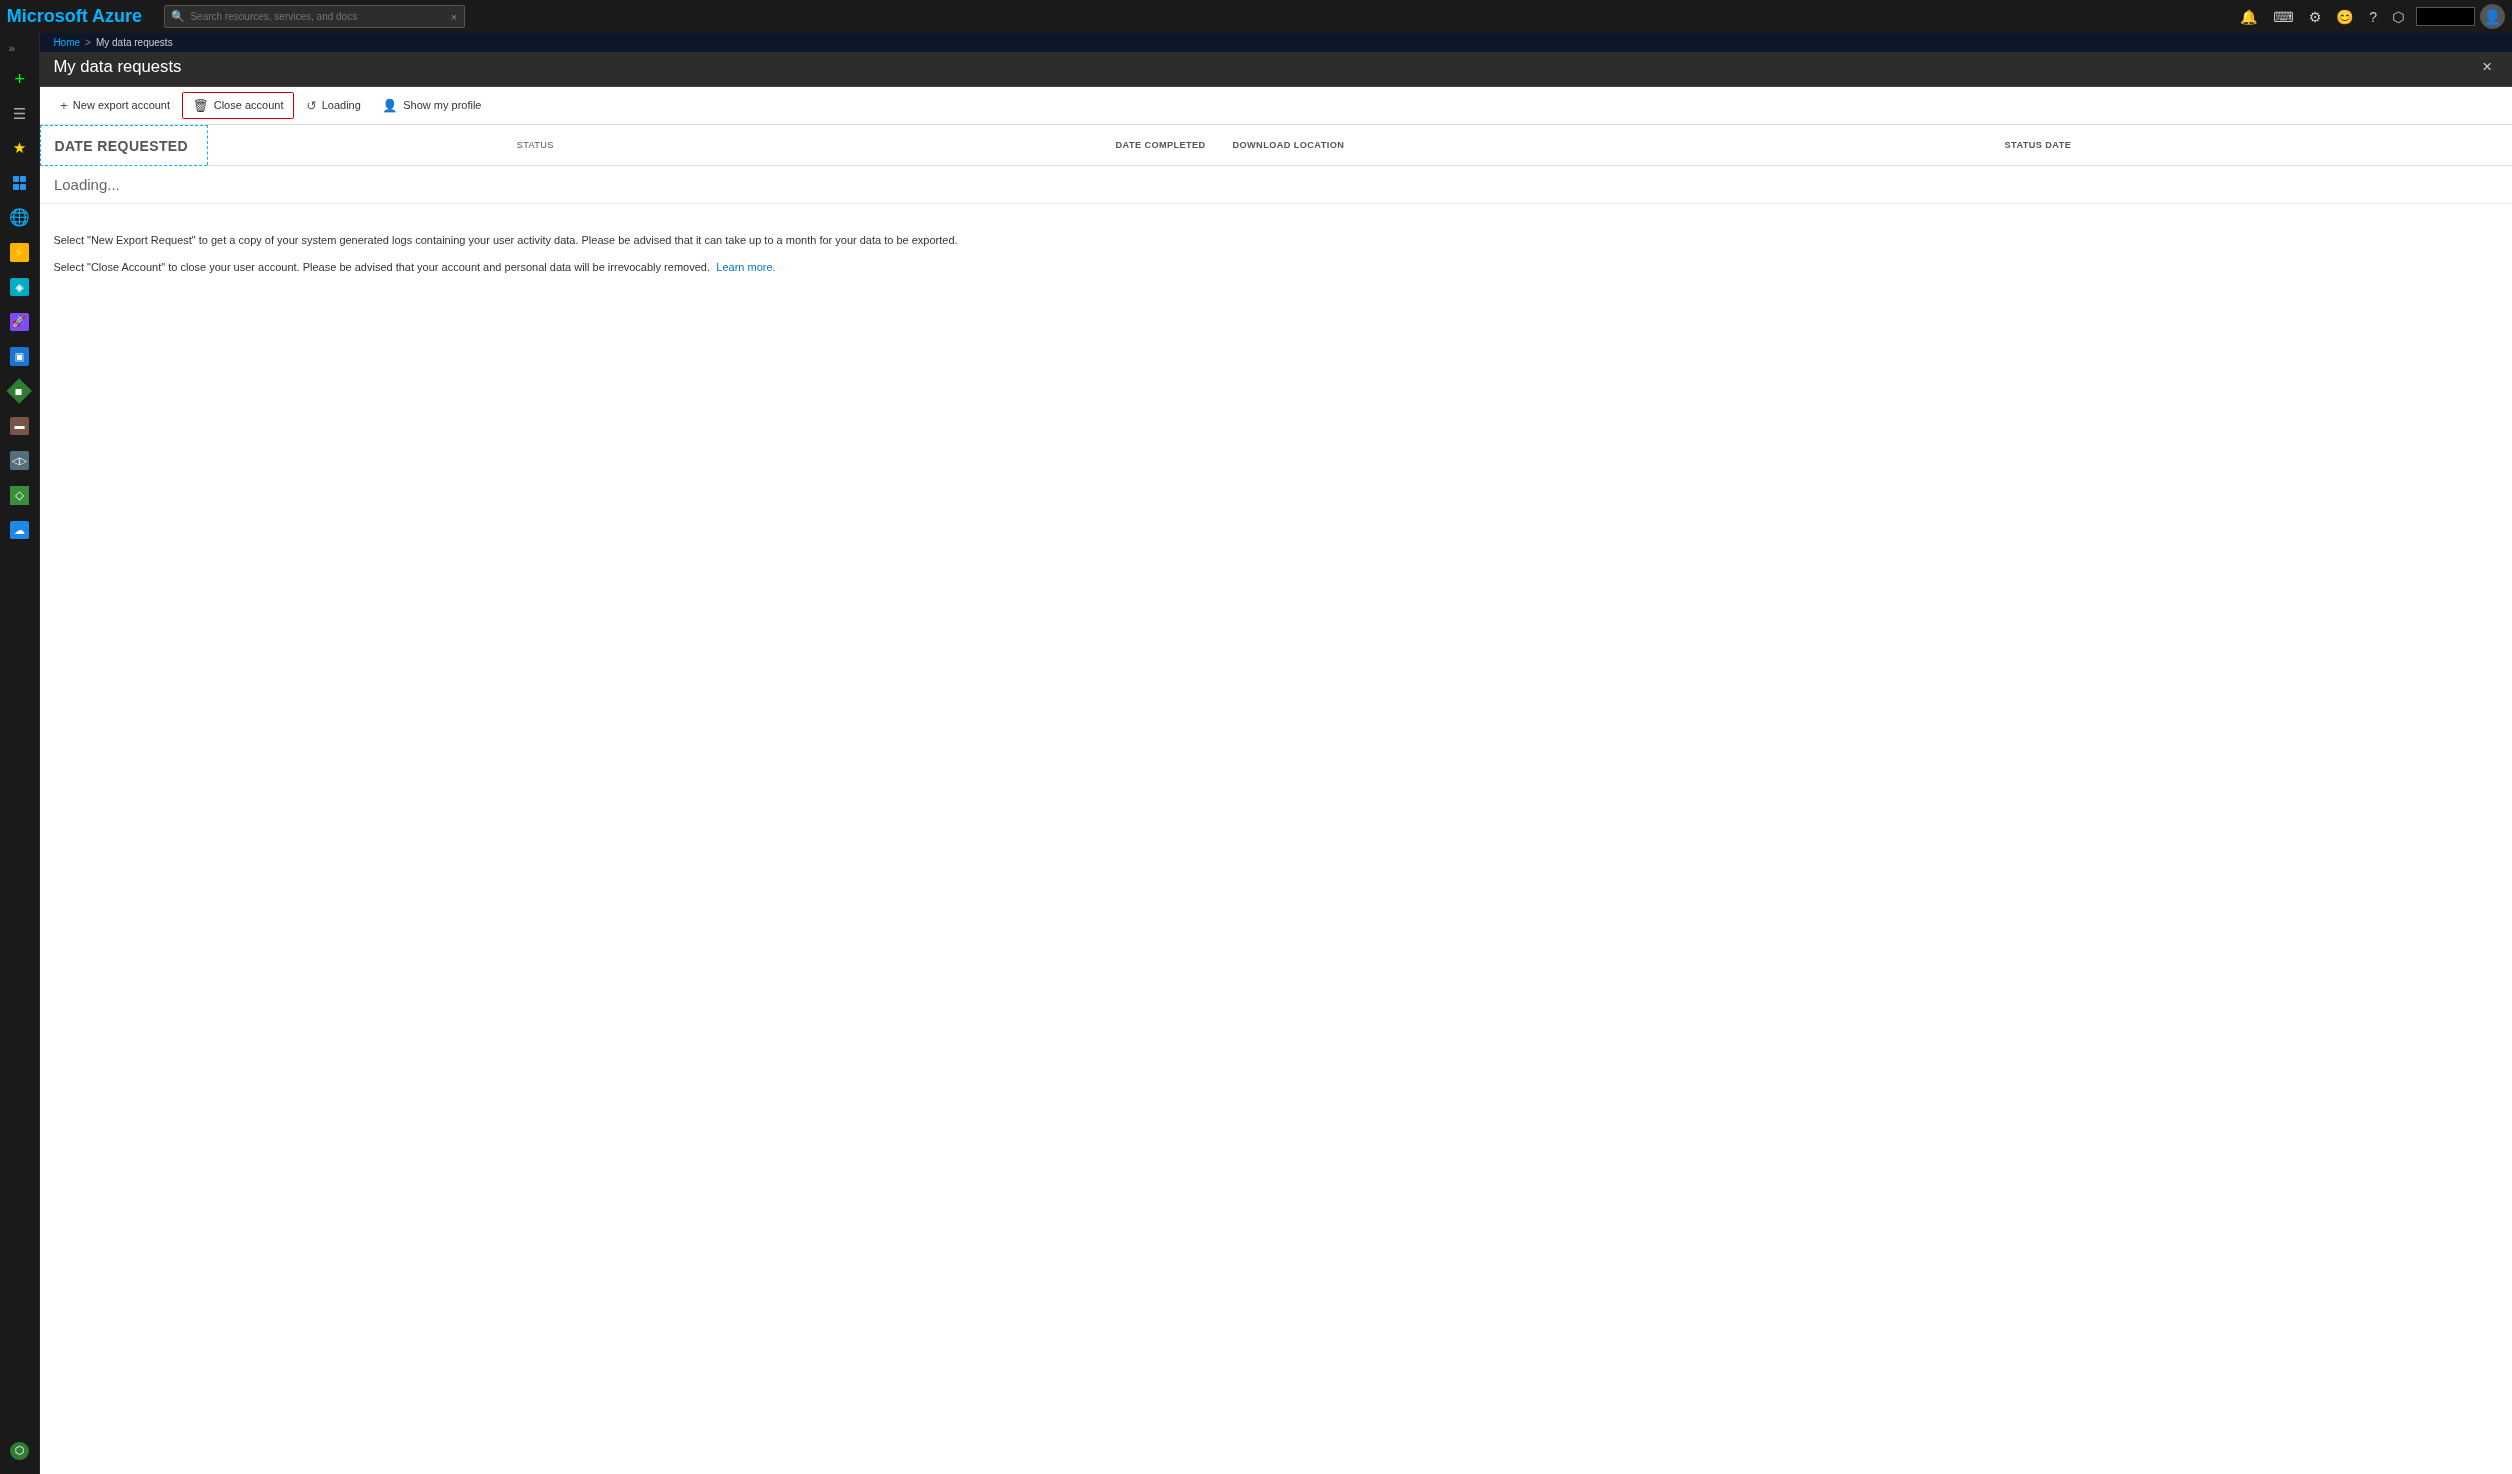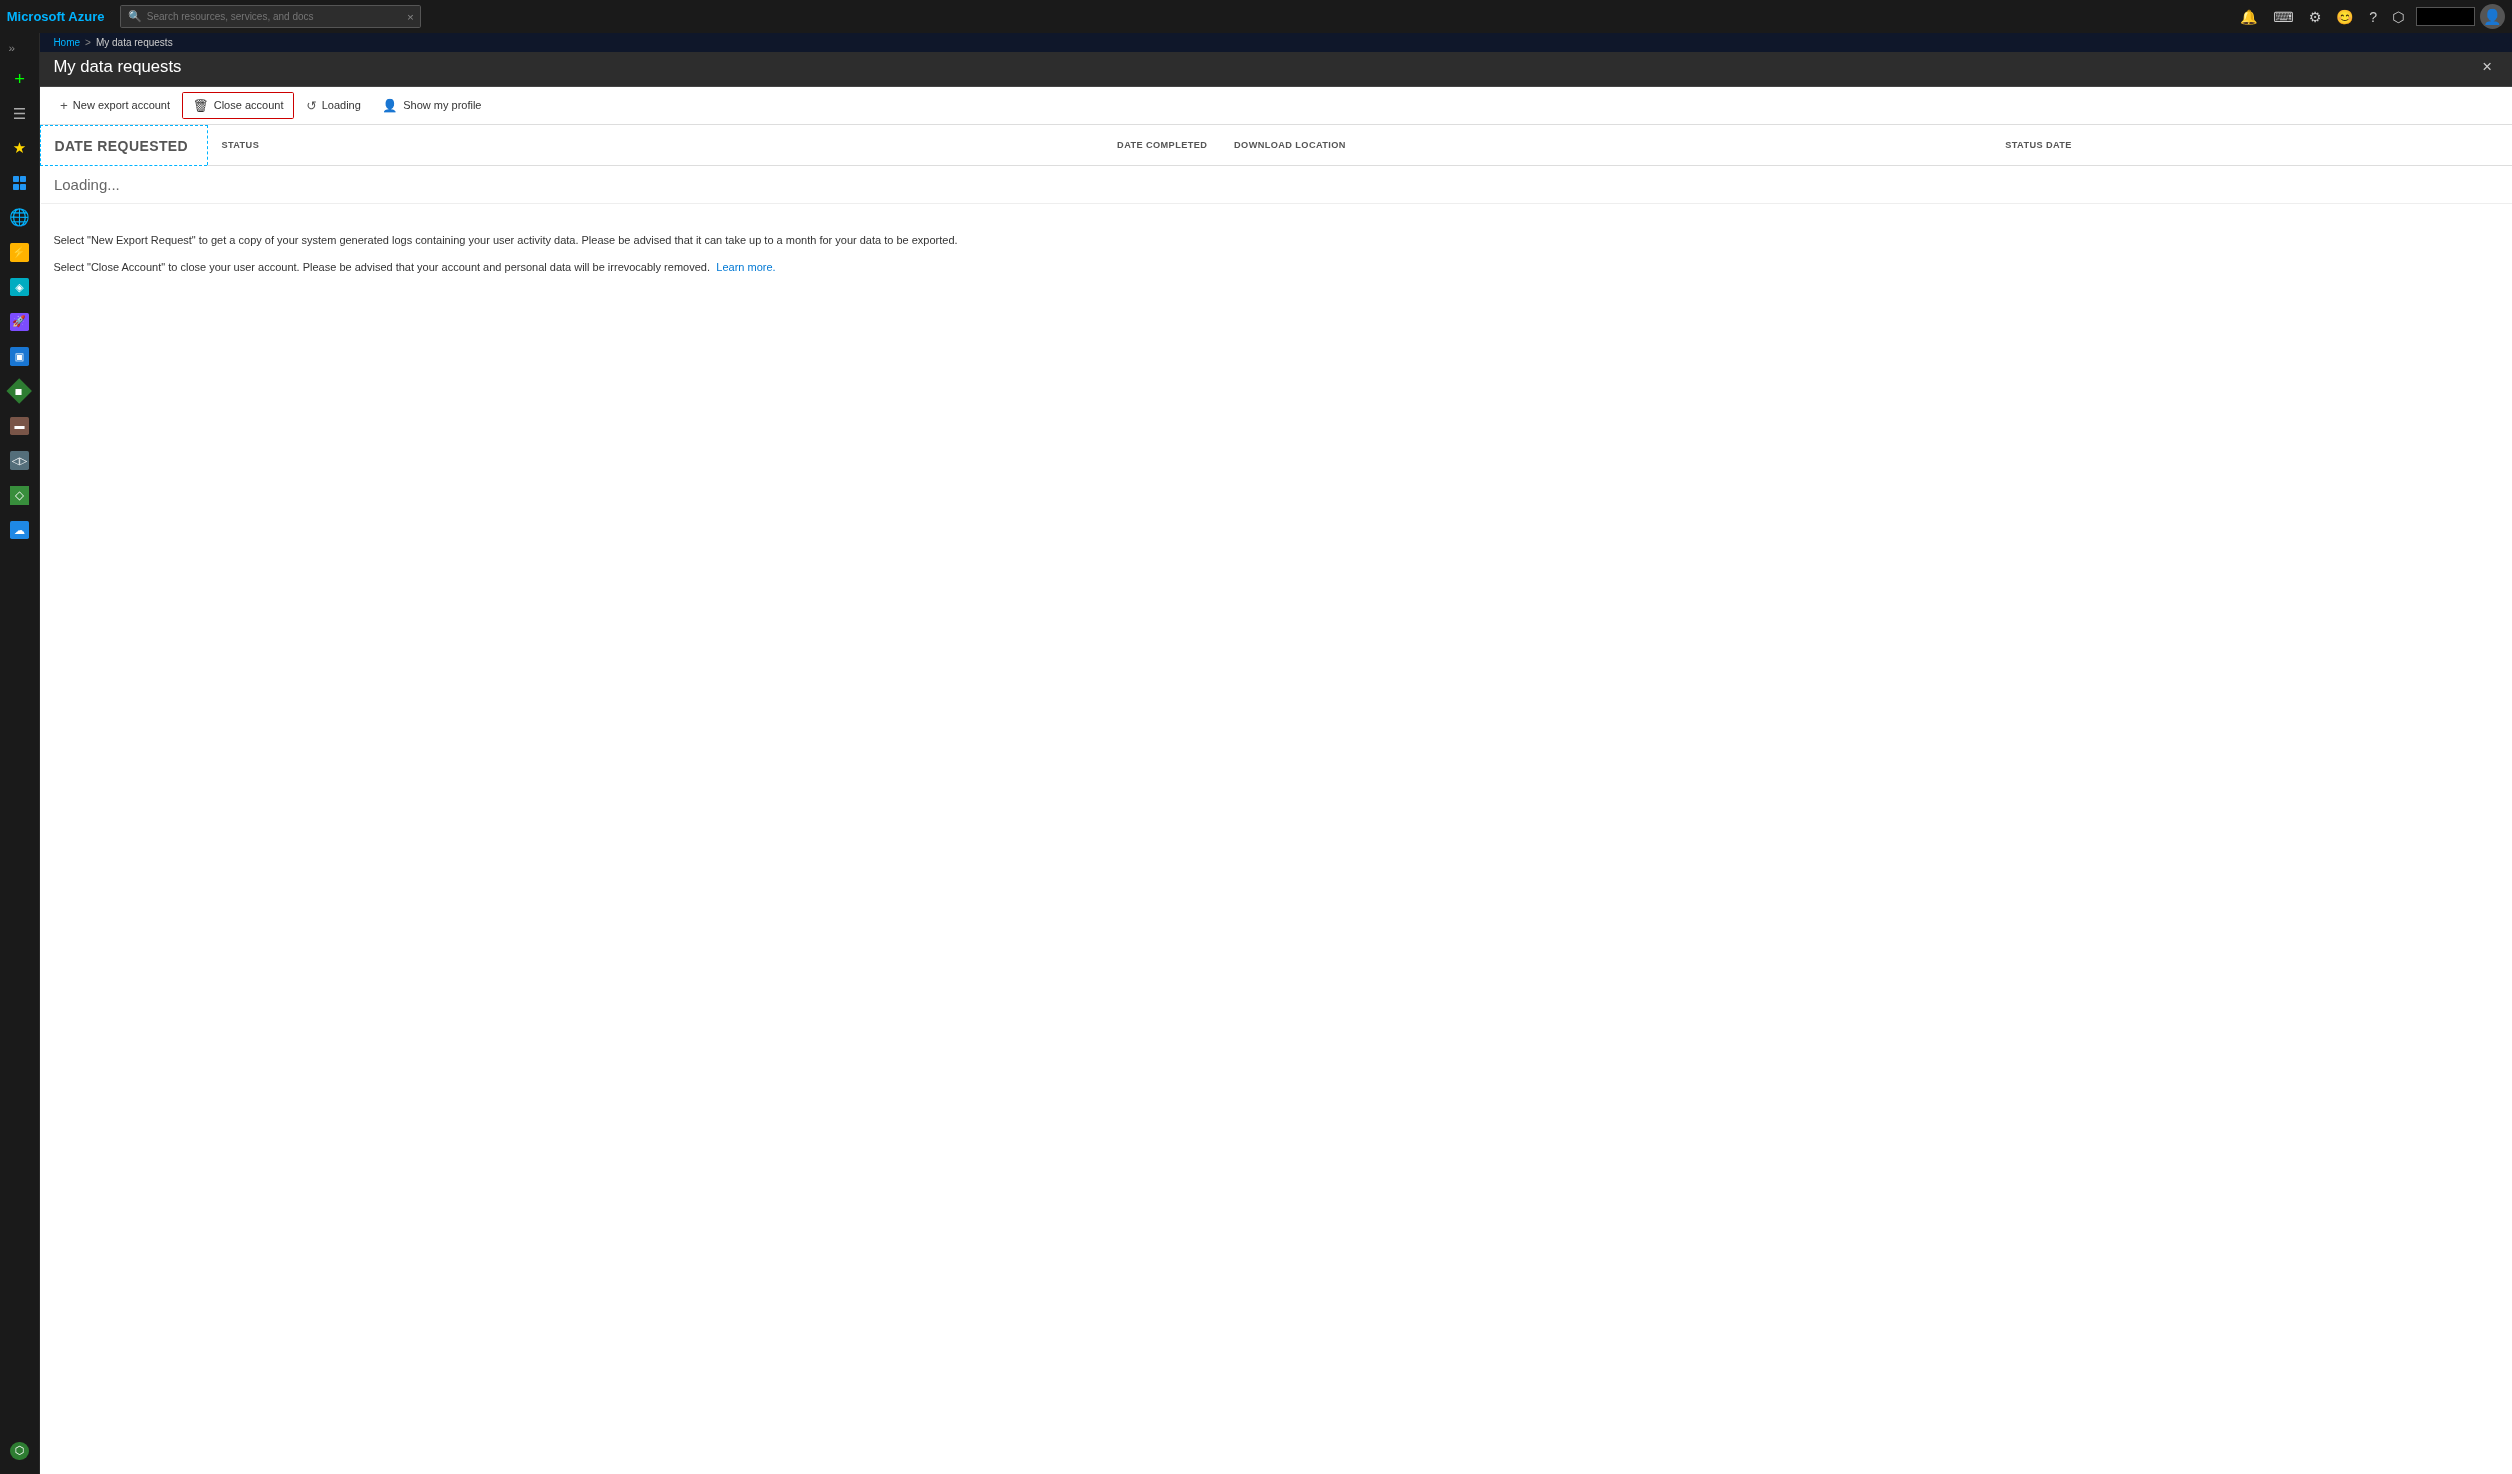--- a/index.html
+++ b/index.html
@@ -2,21 +2,21 @@
 <html style="font-size:13.4px"><head>
   <meta charset="utf-8">
   <style>
     * { margin: 0; padding: 0; box-sizing: border-box; }
     body { font-family: 'Segoe UI', Arial, sans-serif; background: #1a1a1a; width: 1256px; height: 737px; overflow: hidden; font-size: 11px; }
   </style>
 </head>
 <body>
 
 <div style="display:flex; align-items:center; background:#1a1a1a; height:33px; padding:0 6.7px; gap:5px; position:fixed; top:0; left:0; right:0; z-index:100;">
-  <span style="color:#00b4ff; font-size:13px; font-weight:600; white-space:nowrap; margin-right:11px;">Microsoft Azure</span>
+  <span style="color:#00b4ff; font-size:18px; font-weight:600; white-space:nowrap; margin-right:17px;">Microsoft Azure</span>
 
   <div style="display:flex; align-items:center; background:#2d2d2d; border:0.8px solid #555; border-radius:1.7px; padding:0 6.7px; height:23.4px; gap:5px; width:301px;">
     <span style="color:#888; font-size:11px;">🔍</span>
     <input type="text" style="background: transparent; border: none; color: rgb(204, 204, 204); font-size: 10px; outline: none; width: 100%;" placeholder="Search resources, services, and docs">
     <span style="color:#888; font-size:11.7px; cursor:pointer;">×</span>
   </div>
 
   <div style="margin-left:auto; display:flex; align-items:center; gap:1.7px;">
     <button style="background:transparent; border:none; color:#ccc; cursor:pointer; padding:5px 6.7px; font-size:14.2px;">🔔</button>
     <button style="background:transparent; border:none; color:#ccc; cursor:pointer; padding:5px 6.7px; font-size:14.2px;">⌨</button>
@@ -113,21 +113,21 @@
     </button>
   </div>
 
   <div style="background:#fff; flex:1; overflow:auto;">
     <table style="width:100%; border-collapse:collapse;">
       <thead>
         <tr>
           <th style="text-align:left; padding:11.7px 13.4px; font-size:14px; font-weight:600; color:#555; letter-spacing:0.4px; border:1.3px dashed #00b4ff; width:167px; cursor:pointer;">
             <span>DATE REQUESTED</span>
           </th>
-          <th style="text-align:left; padding:11.7px 13.4px; font-size:9.2px; font-weight:700; color:#555; letter-spacing:0.4px; border-bottom:0.8px solid #ddd; cursor:pointer;">
+          <th style="text-align:right; padding:11.7px 13.4px; font-size:9.2px; font-weight:400; color:#555; letter-spacing:0.4px; border-bottom:0.8px solid #ddd; cursor:pointer;">
             <span>STATUS</span>
           </th>
           <th style="text-align:right; padding:11.7px 13.4px; font-size:9.2px; font-weight:600; color:#555; letter-spacing:0.4px; border-bottom:0.8px solid #ddd; cursor:pointer;">
             <span>DATE COMPLETED</span>
           </th>
           <th style="text-align:left; padding:11.7px 13.4px; font-size:9.2px; font-weight:600; color:#555; letter-spacing:0.4px; border-bottom:0.8px solid #ddd; cursor:pointer;">
             <span>DOWNLOAD LOCATION</span>
           </th>
           <th style="text-align:left; padding:11.7px 13.4px; font-size:9.2px; font-weight:600; color:#555; letter-spacing:0.4px; border-bottom:0.8px solid #ddd; cursor:pointer;">
             <span>STATUS DATE</span>

